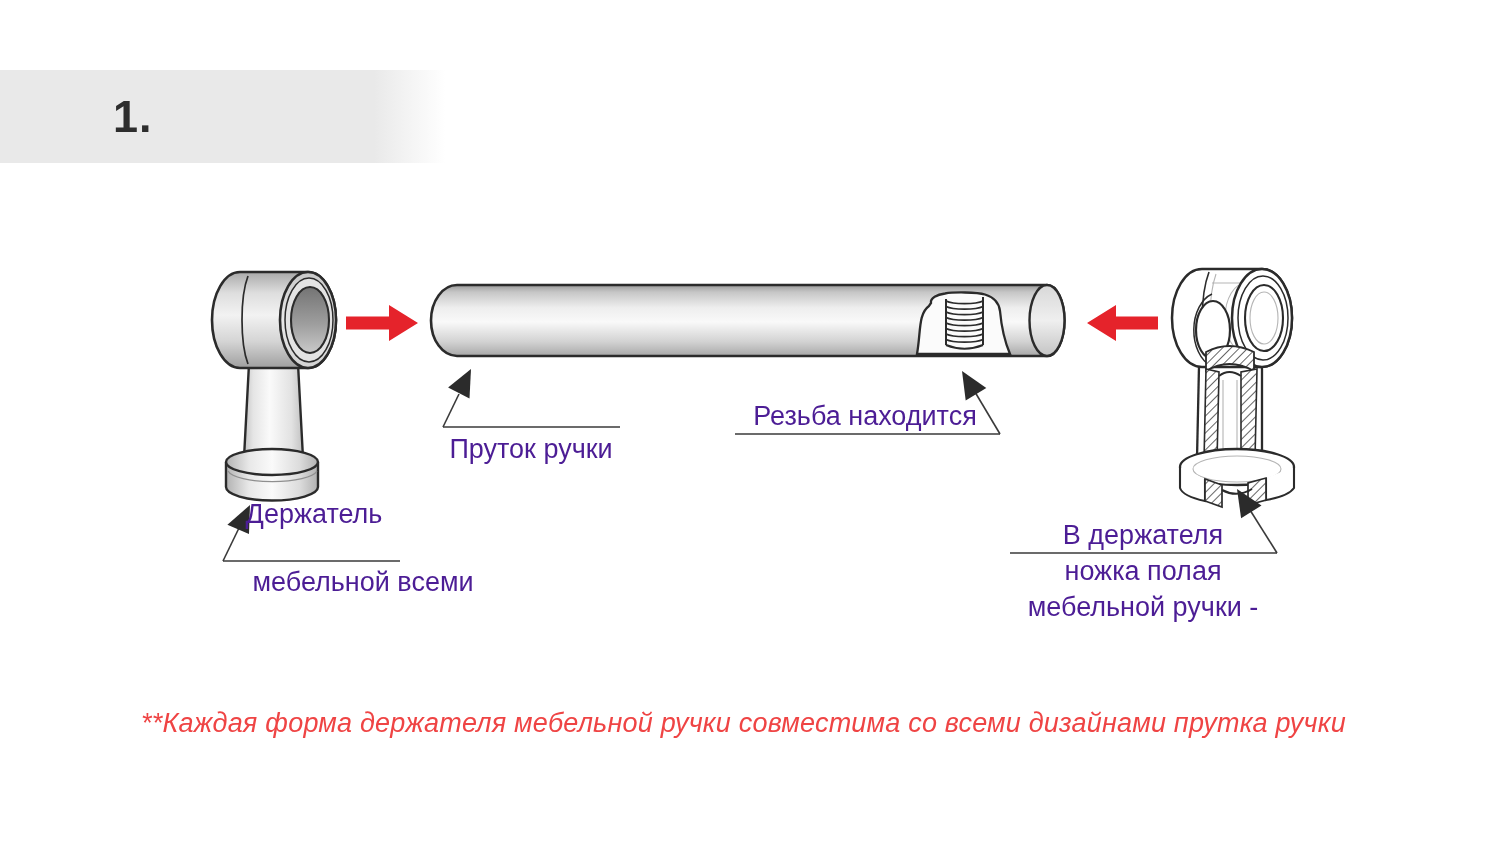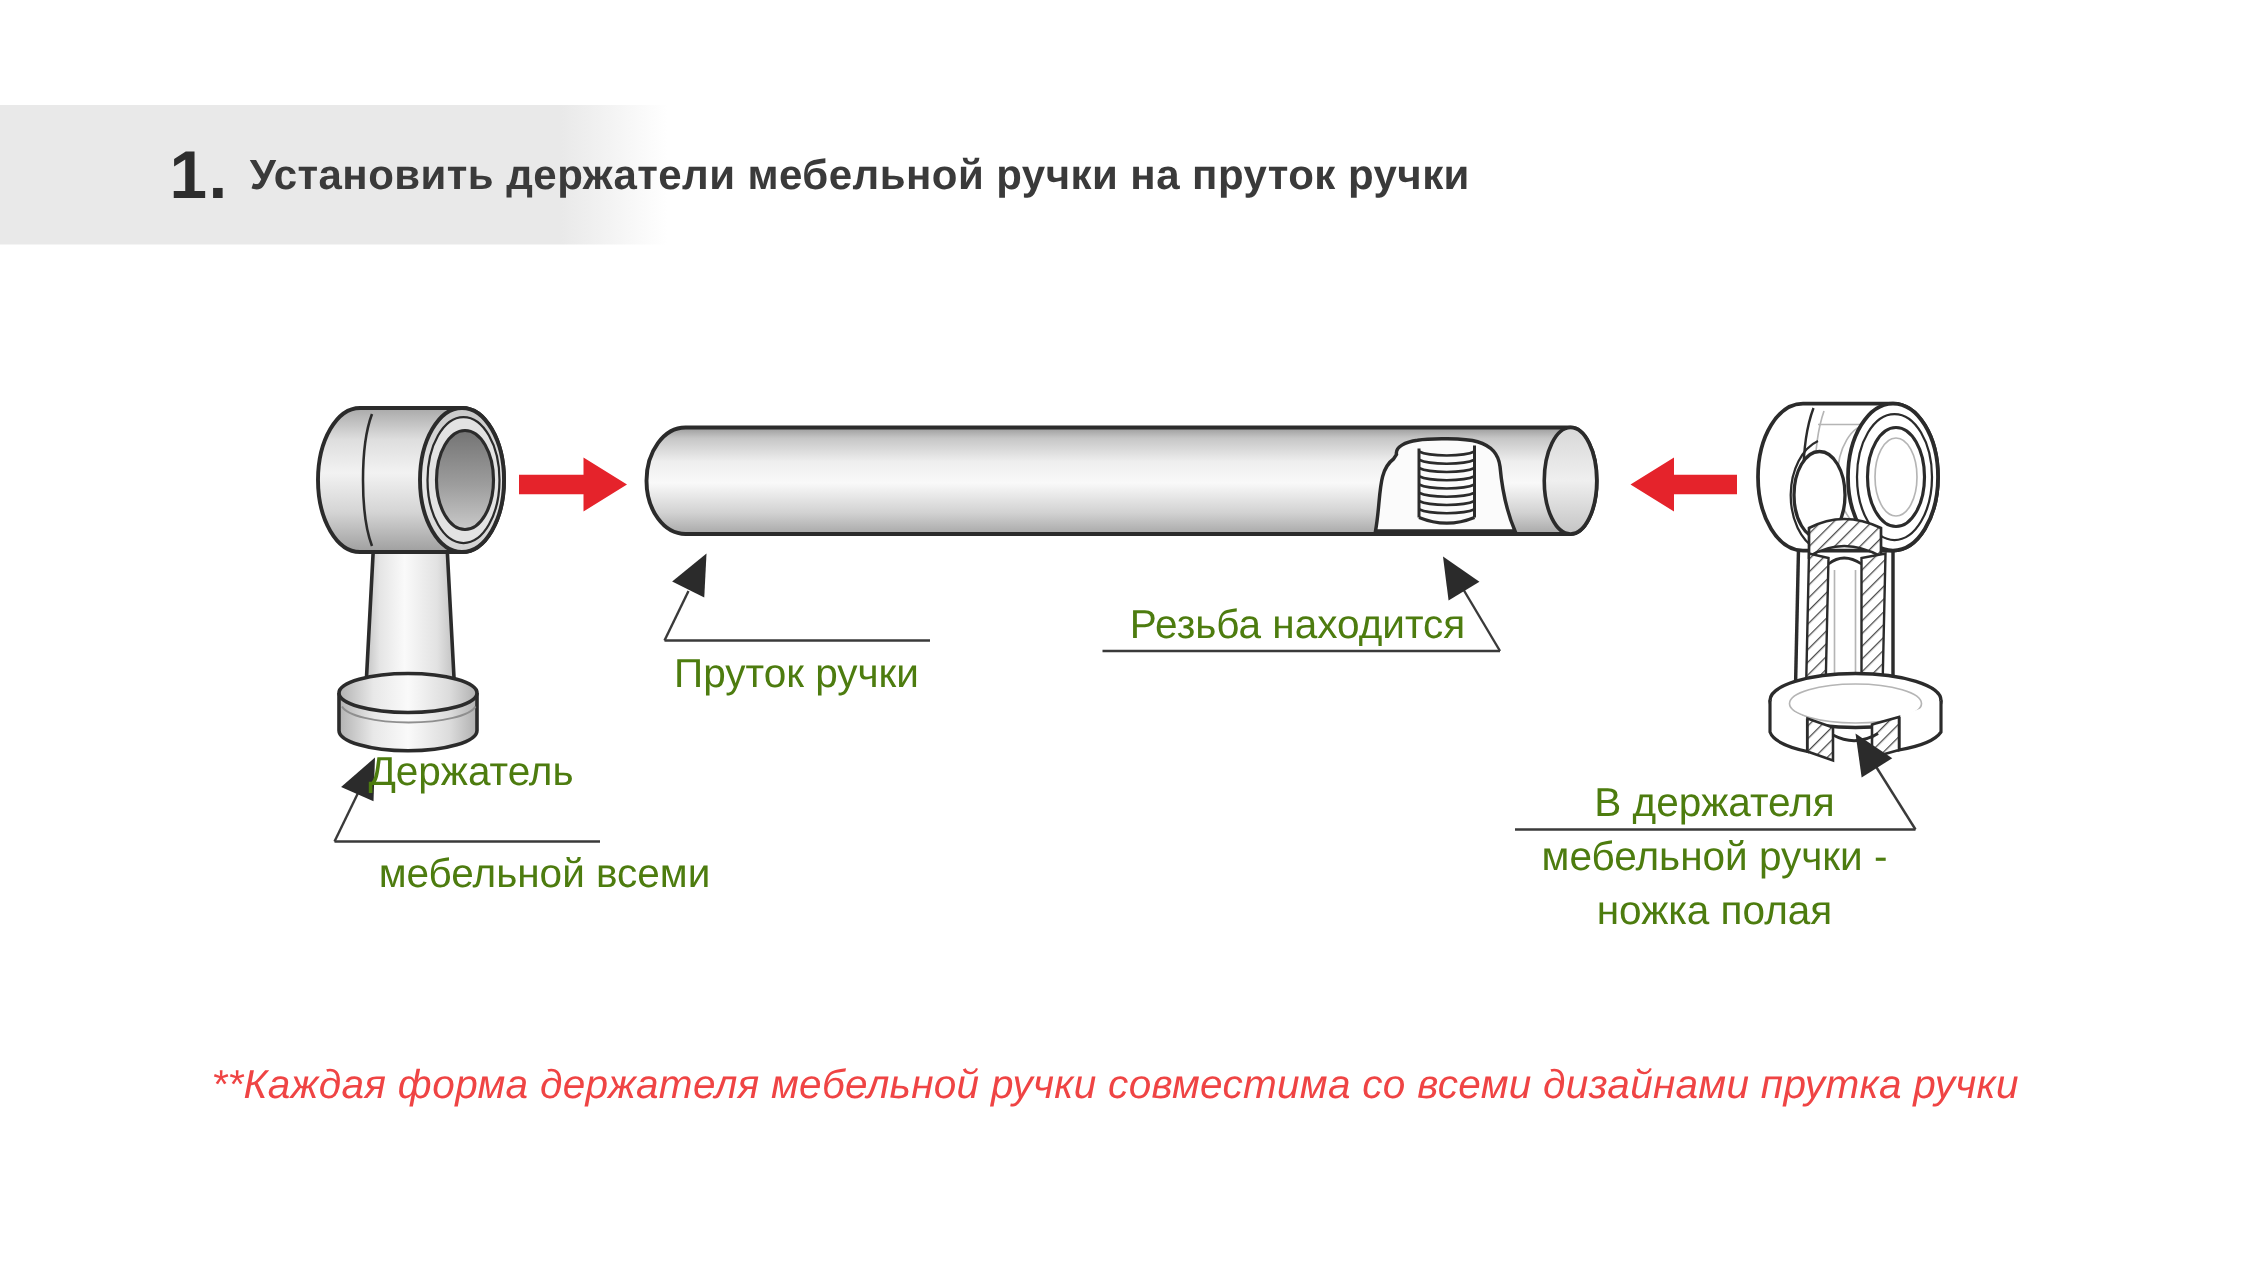--- a/index.html
+++ b/index.html
@@ -7,34 +7,33 @@
        font-family:"Liberation Sans","DejaVu Sans",sans-serif;color:#363636;}
   .abs{position:absolute;}
   
   .header-band{position:absolute;left:0;top:70px;width:445px;height:93px;
     background:linear-gradient(90deg,#e9e9e9 0%,#e9e9e9 84%,rgba(233,233,233,0) 100%);}
   .header-row{position:absolute;left:113px;top:70px;height:93px;display:flex;
     align-items:center;white-space:nowrap;}
   .step-num{font-size:45px;font-weight:800;color:#2d2d2d;letter-spacing:1px;}
   .step-title{font-size:28px;font-weight:600;color:#3a3a3a;margin-left:14px;letter-spacing:.3px;}
   
-  .lbl{position:absolute;font-size:27px;font-weight:500;color:#4d7c0f;
+  .lbl{position:absolute;font-size:27px;font-weight:500;color:#4c1d95;
        text-align:center;line-height:36px;white-space:nowrap;}
   
   .footnote{position:absolute;left:141px;top:708px;font-size:27px;font-style:italic;
     font-weight:500;color:#ef4444;white-space:nowrap;letter-spacing:.2px;}
   svg{position:absolute;left:0;top:0;}
 </style>
 </head>
 <body>
 
 <div class="header-band"></div>
 <div class="header-row">
   <span class="step-num">1.</span>
-  <span class="step-title">Установить держатели мебельной ручки на пруток ручки</span>
 </div>
 
 <svg width="1500" height="844" viewBox="0 0 1500 844">
   <defs>
     <linearGradient id="rodGrad" x1="0" y1="285" x2="0" y2="356" gradientUnits="userSpaceOnUse">
       <stop offset="0" stop-color="#9a9a9a"></stop>
         <stop offset="0.1" stop-color="#c6c6c6"></stop>
       <stop offset="0.32" stop-color="#eeeeee"></stop>
         <stop offset="0.52" stop-color="#f9f9f9"></stop>
       <stop offset="0.8" stop-color="#d2d2d2"></stop>
@@ -182,17 +181,17 @@
 
 <div class="abs" style="left:722px;top:398px;width:286px;">
   <div class="lbl" style="position:static;">Резьба находится</div>
 </div>
 
 <div class="lbl" style="left:228px;top:496px;width:172px;">Держатель</div>
 <div class="lbl" style="left:223px;top:564px;width:280px;">мебельной всеми</div>
 
 <div class="abs" style="left:1008px;top:517px;width:270px;">
   <div class="lbl" style="position:static;">В держателя</div>
+  <div class="lbl" style="position:static;">ножка полая</div>
   <div class="lbl" style="position:static;">мебельной ручки -</div>
-  <div class="lbl" style="position:static;">ножка полая</div>
 </div>
 
 <div class="footnote">**Каждая форма держателя мебельной ручки совместима со всеми дизайнами прутка ручки</div>
 
 </body></html>

